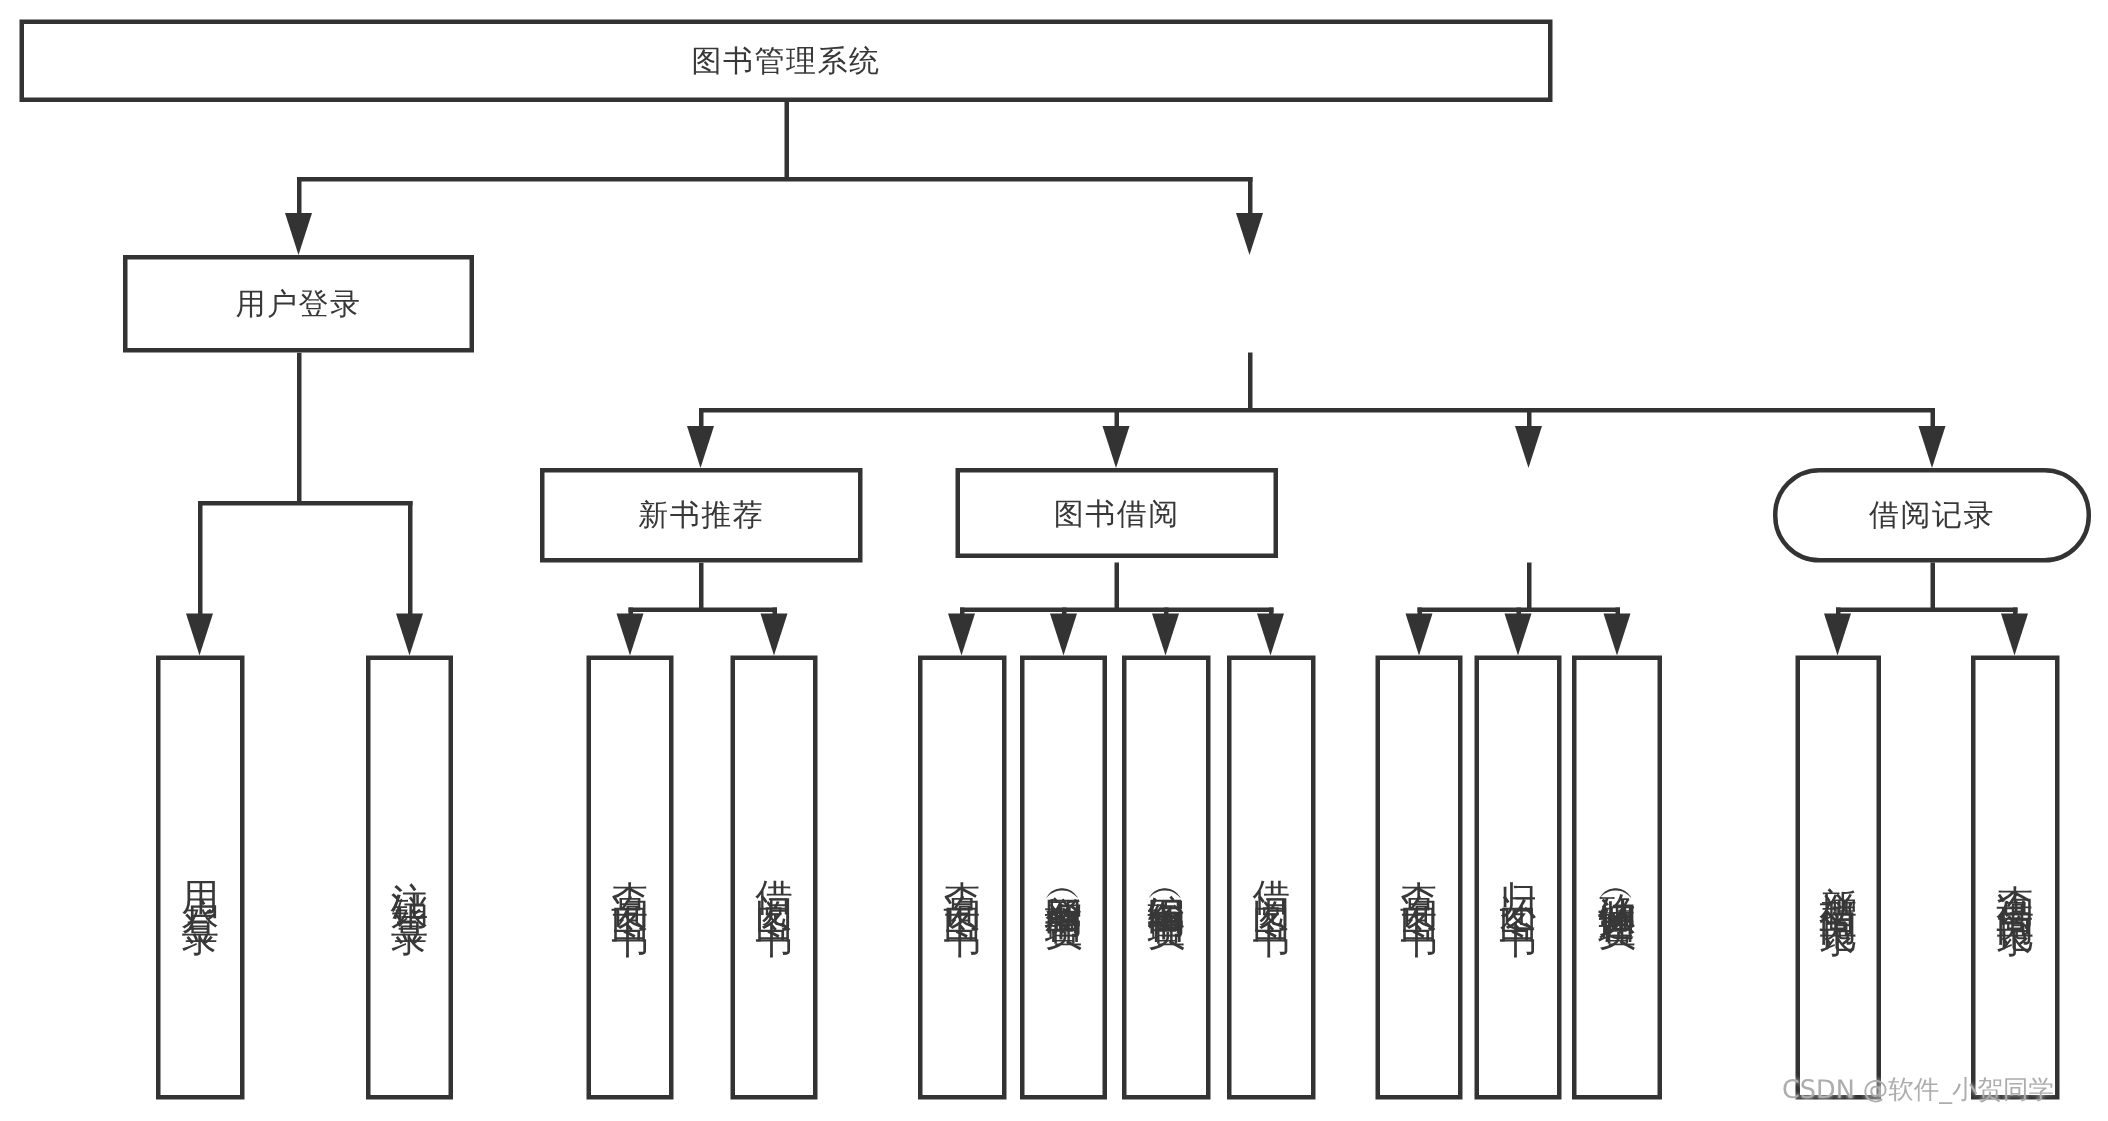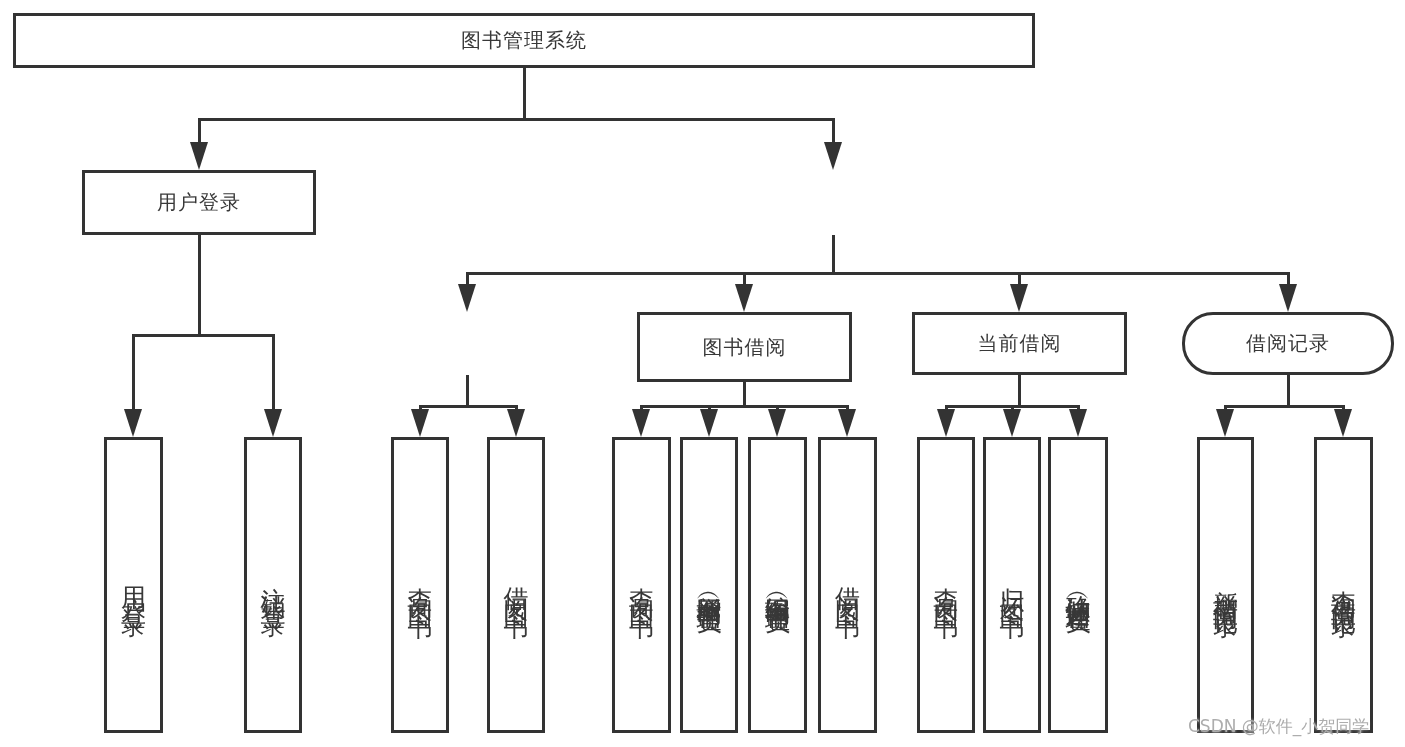--- a/index.html
+++ b/index.html
@@ -86,25 +86,25 @@
     <div class="line" style="left: 1224px; top: 405px; width: 3px; height: 6px;"></div>
     <div class="arrowhead" style="left: 1216px; top: 409px;"></div>
     <div class="line" style="left: 1342px; top: 405px; width: 3px; height: 6px;"></div>
     <div class="arrowhead" style="left: 1334px; top: 409px;"></div>
     <div class="box hbox" style="left: 13px; top: 13px; width: 1022px; height: 55px;">
       <span>图书管理系统</span>
     </div>
     <div class="box hbox" style="left: 82px; top: 170px; width: 234px; height: 65px;">
       <span>用户登录</span>
     </div>
-    <div class="box hbox" style="left: 637px; top: 312px; width: 215px; height: 70px;">
+    <div class="box hbox" style="left: 360px; top: 312px; width: 215px; height: 63px;">
+      <span>新书推荐</span>
+    </div>
+    <div class="box hbox" style="left: 637px; top: 312px; width: 215px; height: 60px;">
       <span>图书借阅</span>
-    </div>
-    <div class="box hbox" style="left: 912px; top: 312px; width: 215px; height: 63px;">
-      <span>当前借阅</span>
     </div>
     <div class="box hbox" style="left: 1182px; top: 312px; width: 212px; height: 63px; border-radius: 31px;">
       <span>借阅记录</span>
     </div>
     <div class="box vbox" style="left: 104px; top: 437px; width: 59px; height: 296px;">
       <span class="vtext ls-wide">用户登录</span>
     </div>
     <div class="box vbox" style="left: 244px; top: 437px; width: 58px; height: 296px;">
       <span class="vtext ls-wide">注销登录</span>
     </div>

